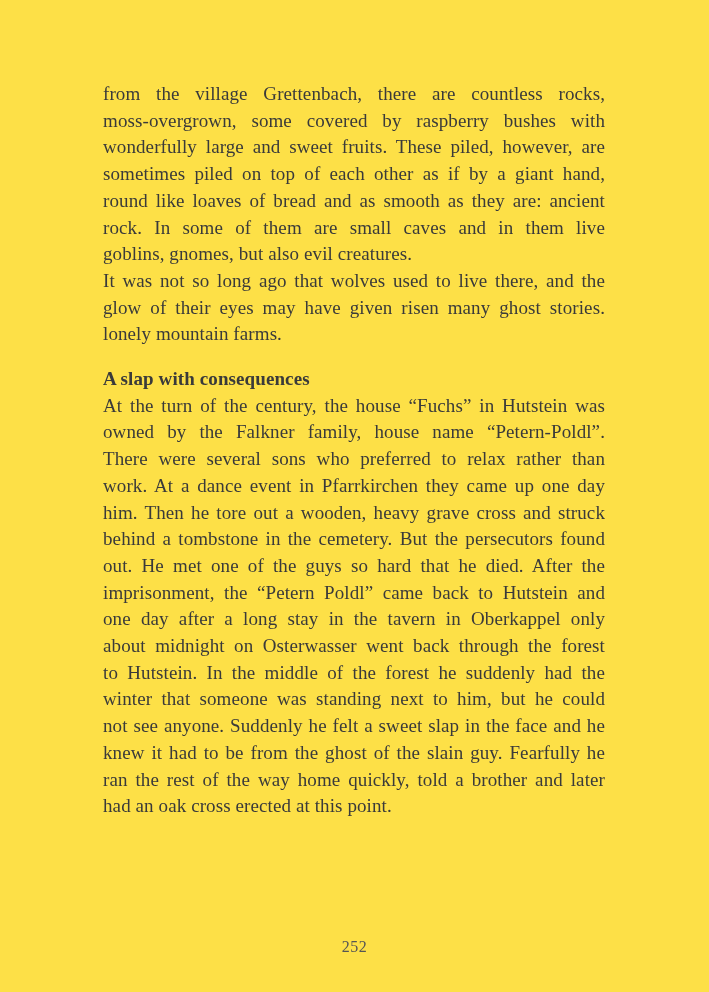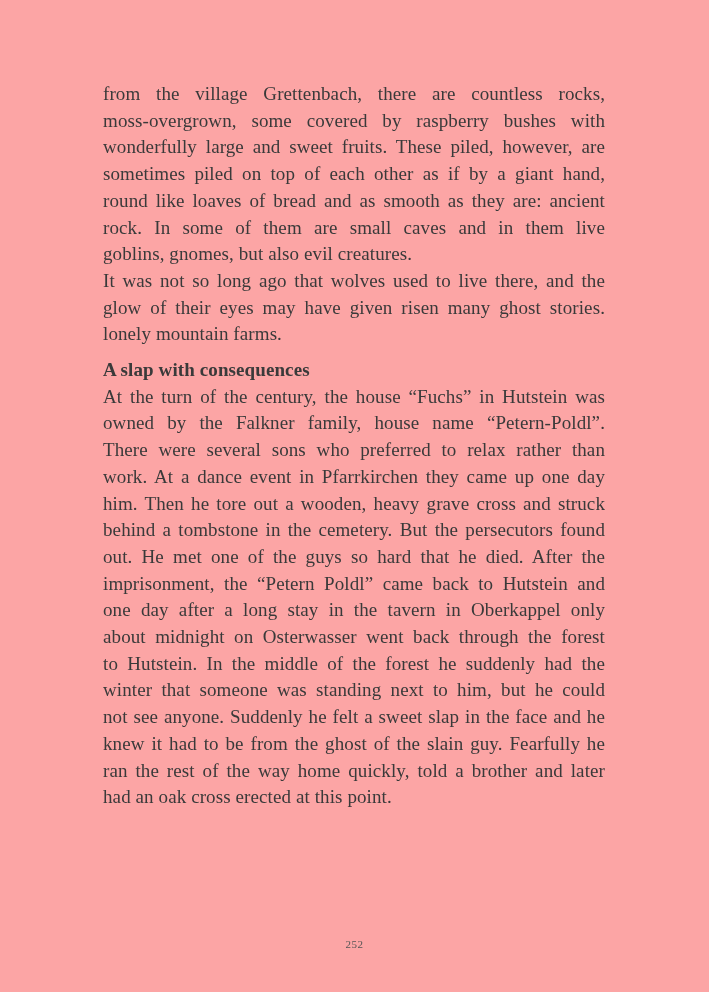--- a/index.html
+++ b/index.html
@@ -4,21 +4,21 @@
 <style>
   html, body {
     margin: 0;
     padding: 0;
     background: #ffffff;
   }
   .page {
     position: relative;
     width: 709px;
     height: 992px;
-    background: #fca5a5;
+    background: #fde047;
     overflow: hidden;
     font-family: "Liberation Serif", "DejaVu Serif", serif;
   }
   .textblock {
     position: absolute;
     left: 103px;
     top: 81px;
     width: 502px;
     font-size: 19px;
     line-height: 26.7px;
@@ -28,30 +28,30 @@
   .para { margin: 0; padding: 0; }
   .line {
     text-align: justify;
     text-align-last: justify;
   }
   .line-last {
     text-align-last: left;
   }
   .heading {
     font-weight: bold;
-    margin-top: 9px;
+    margin-top: 18px;
     text-align: left;
   }
   .pagenum {
     position: absolute;
     left: 0;
     right: 0;
     top: 938px;
     text-align: center;
-    font-size: 11px;
+    font-size: 16px;
     color: #555555;
     letter-spacing: 0.5px;
   }
 </style>
 </head>
 <body>
 
 <div class="page">
   <div class="textblock">
     <div class="para">

